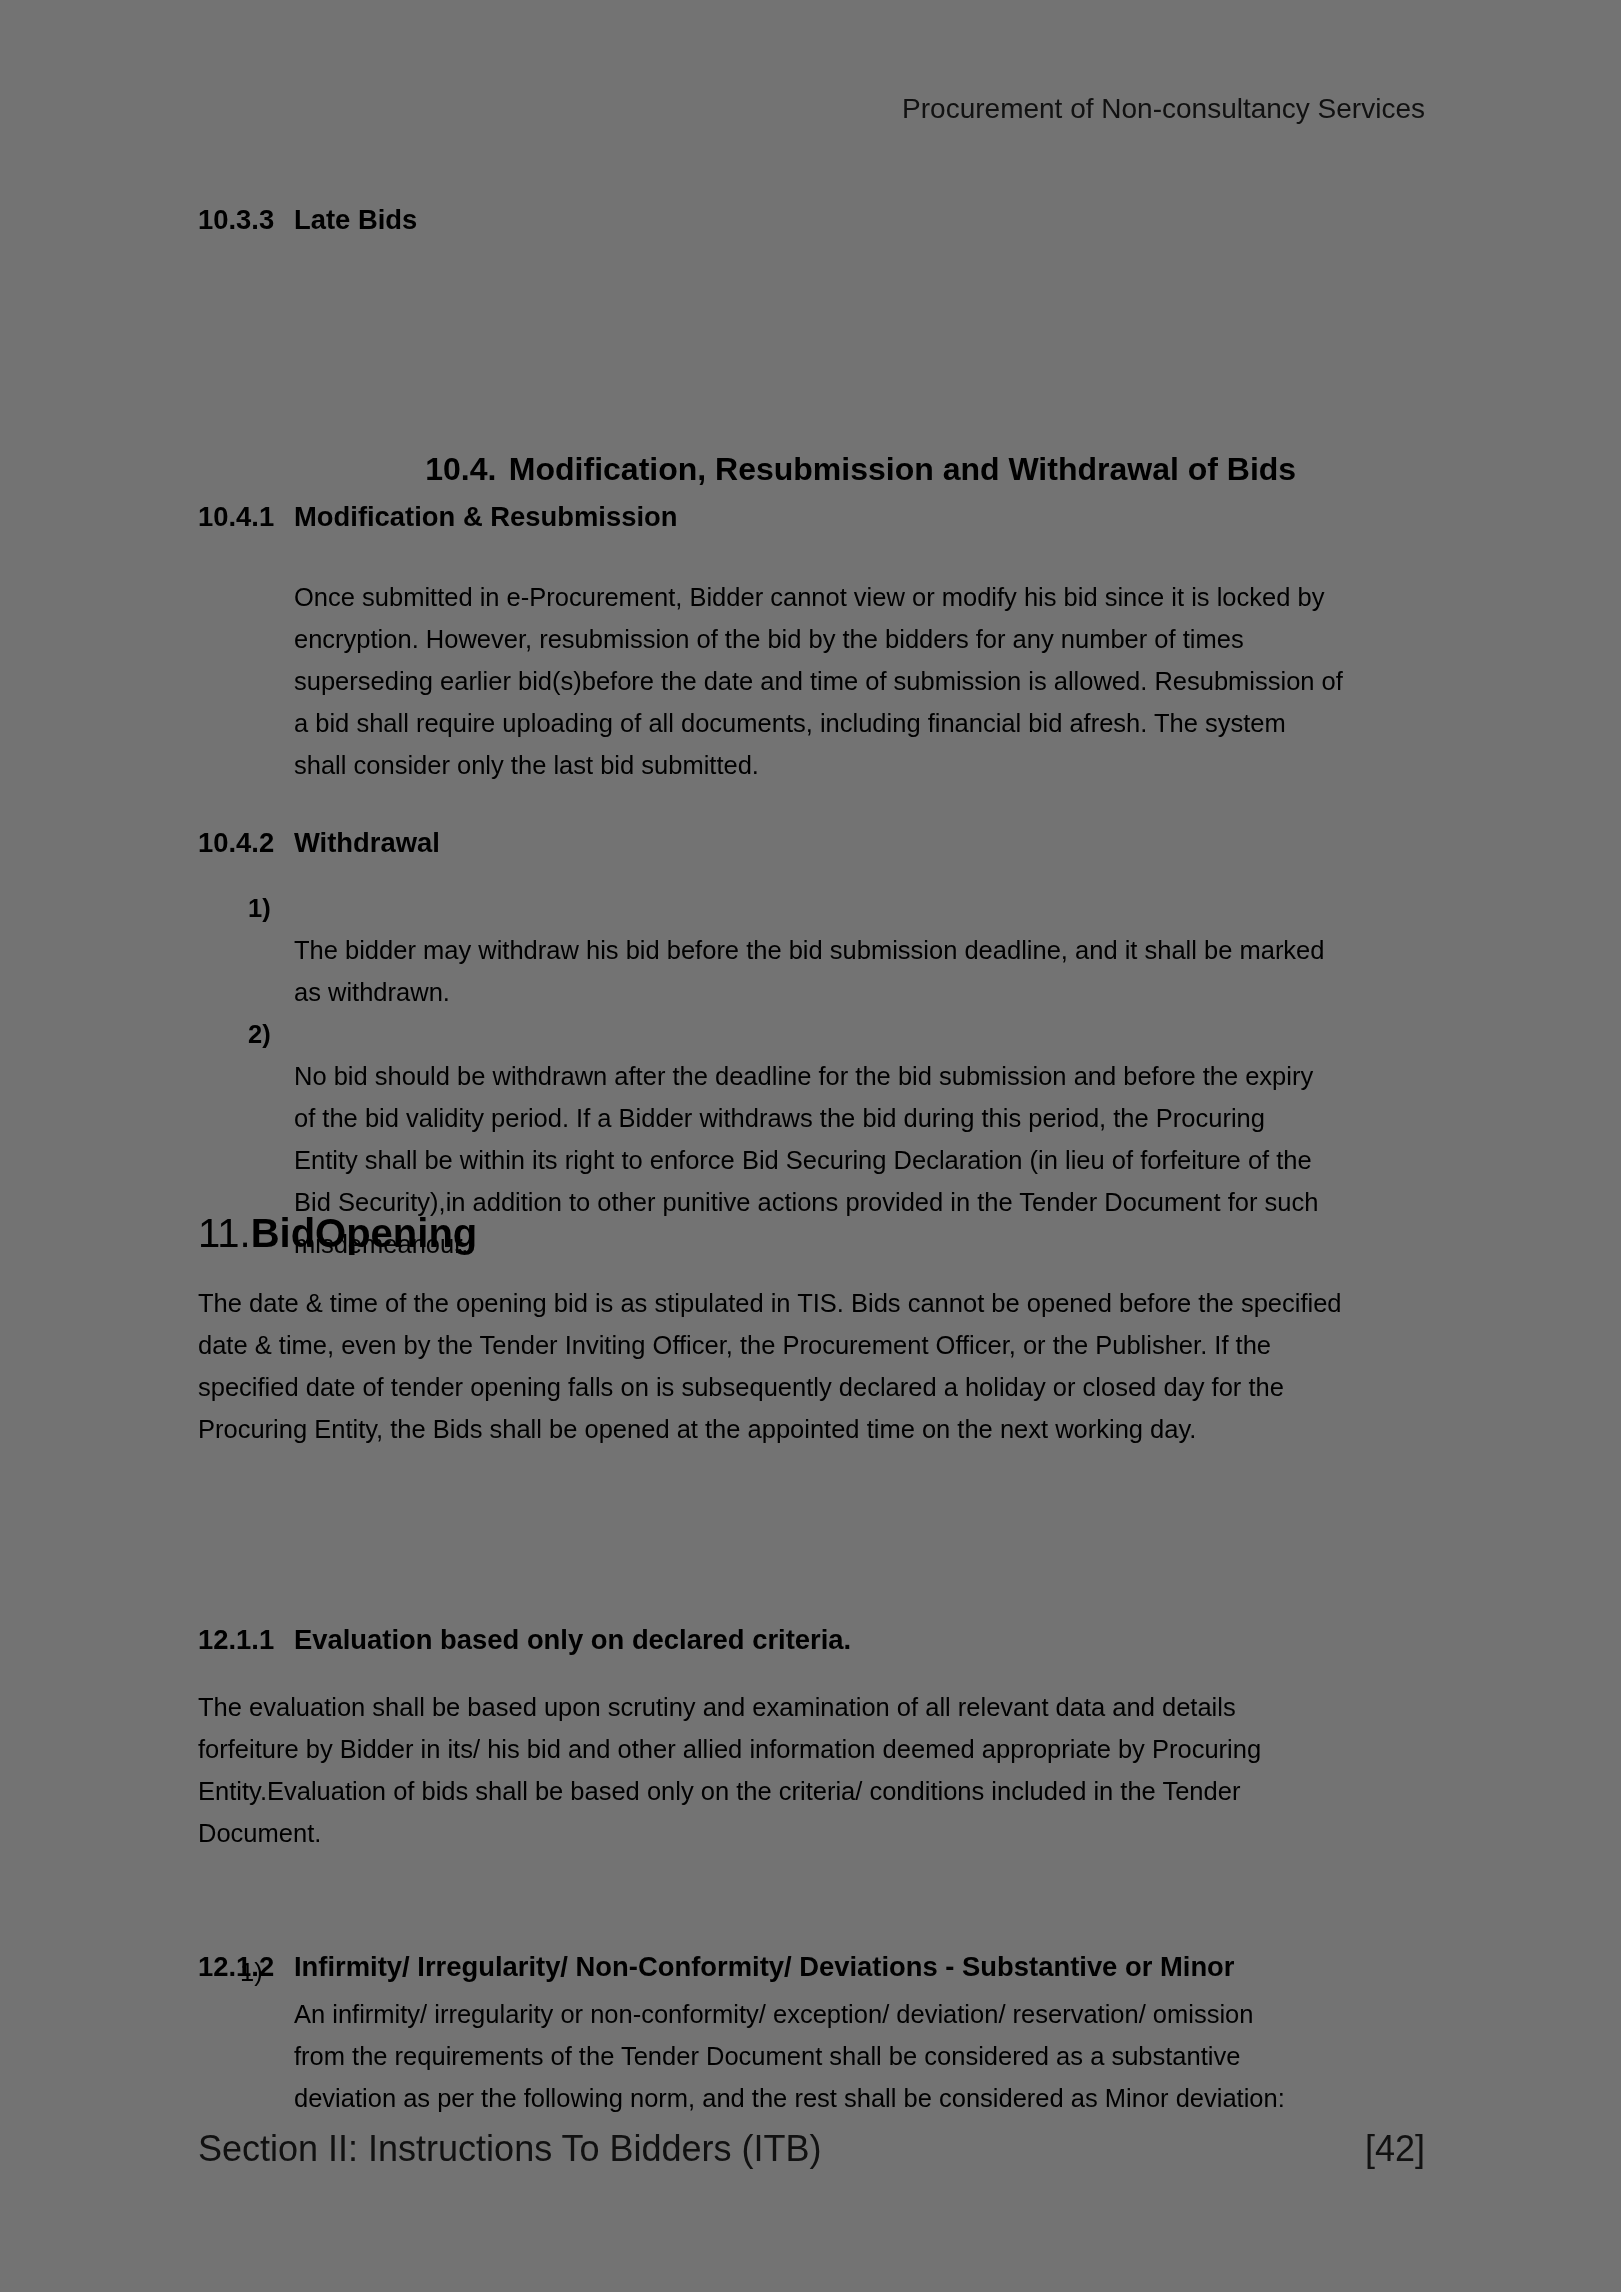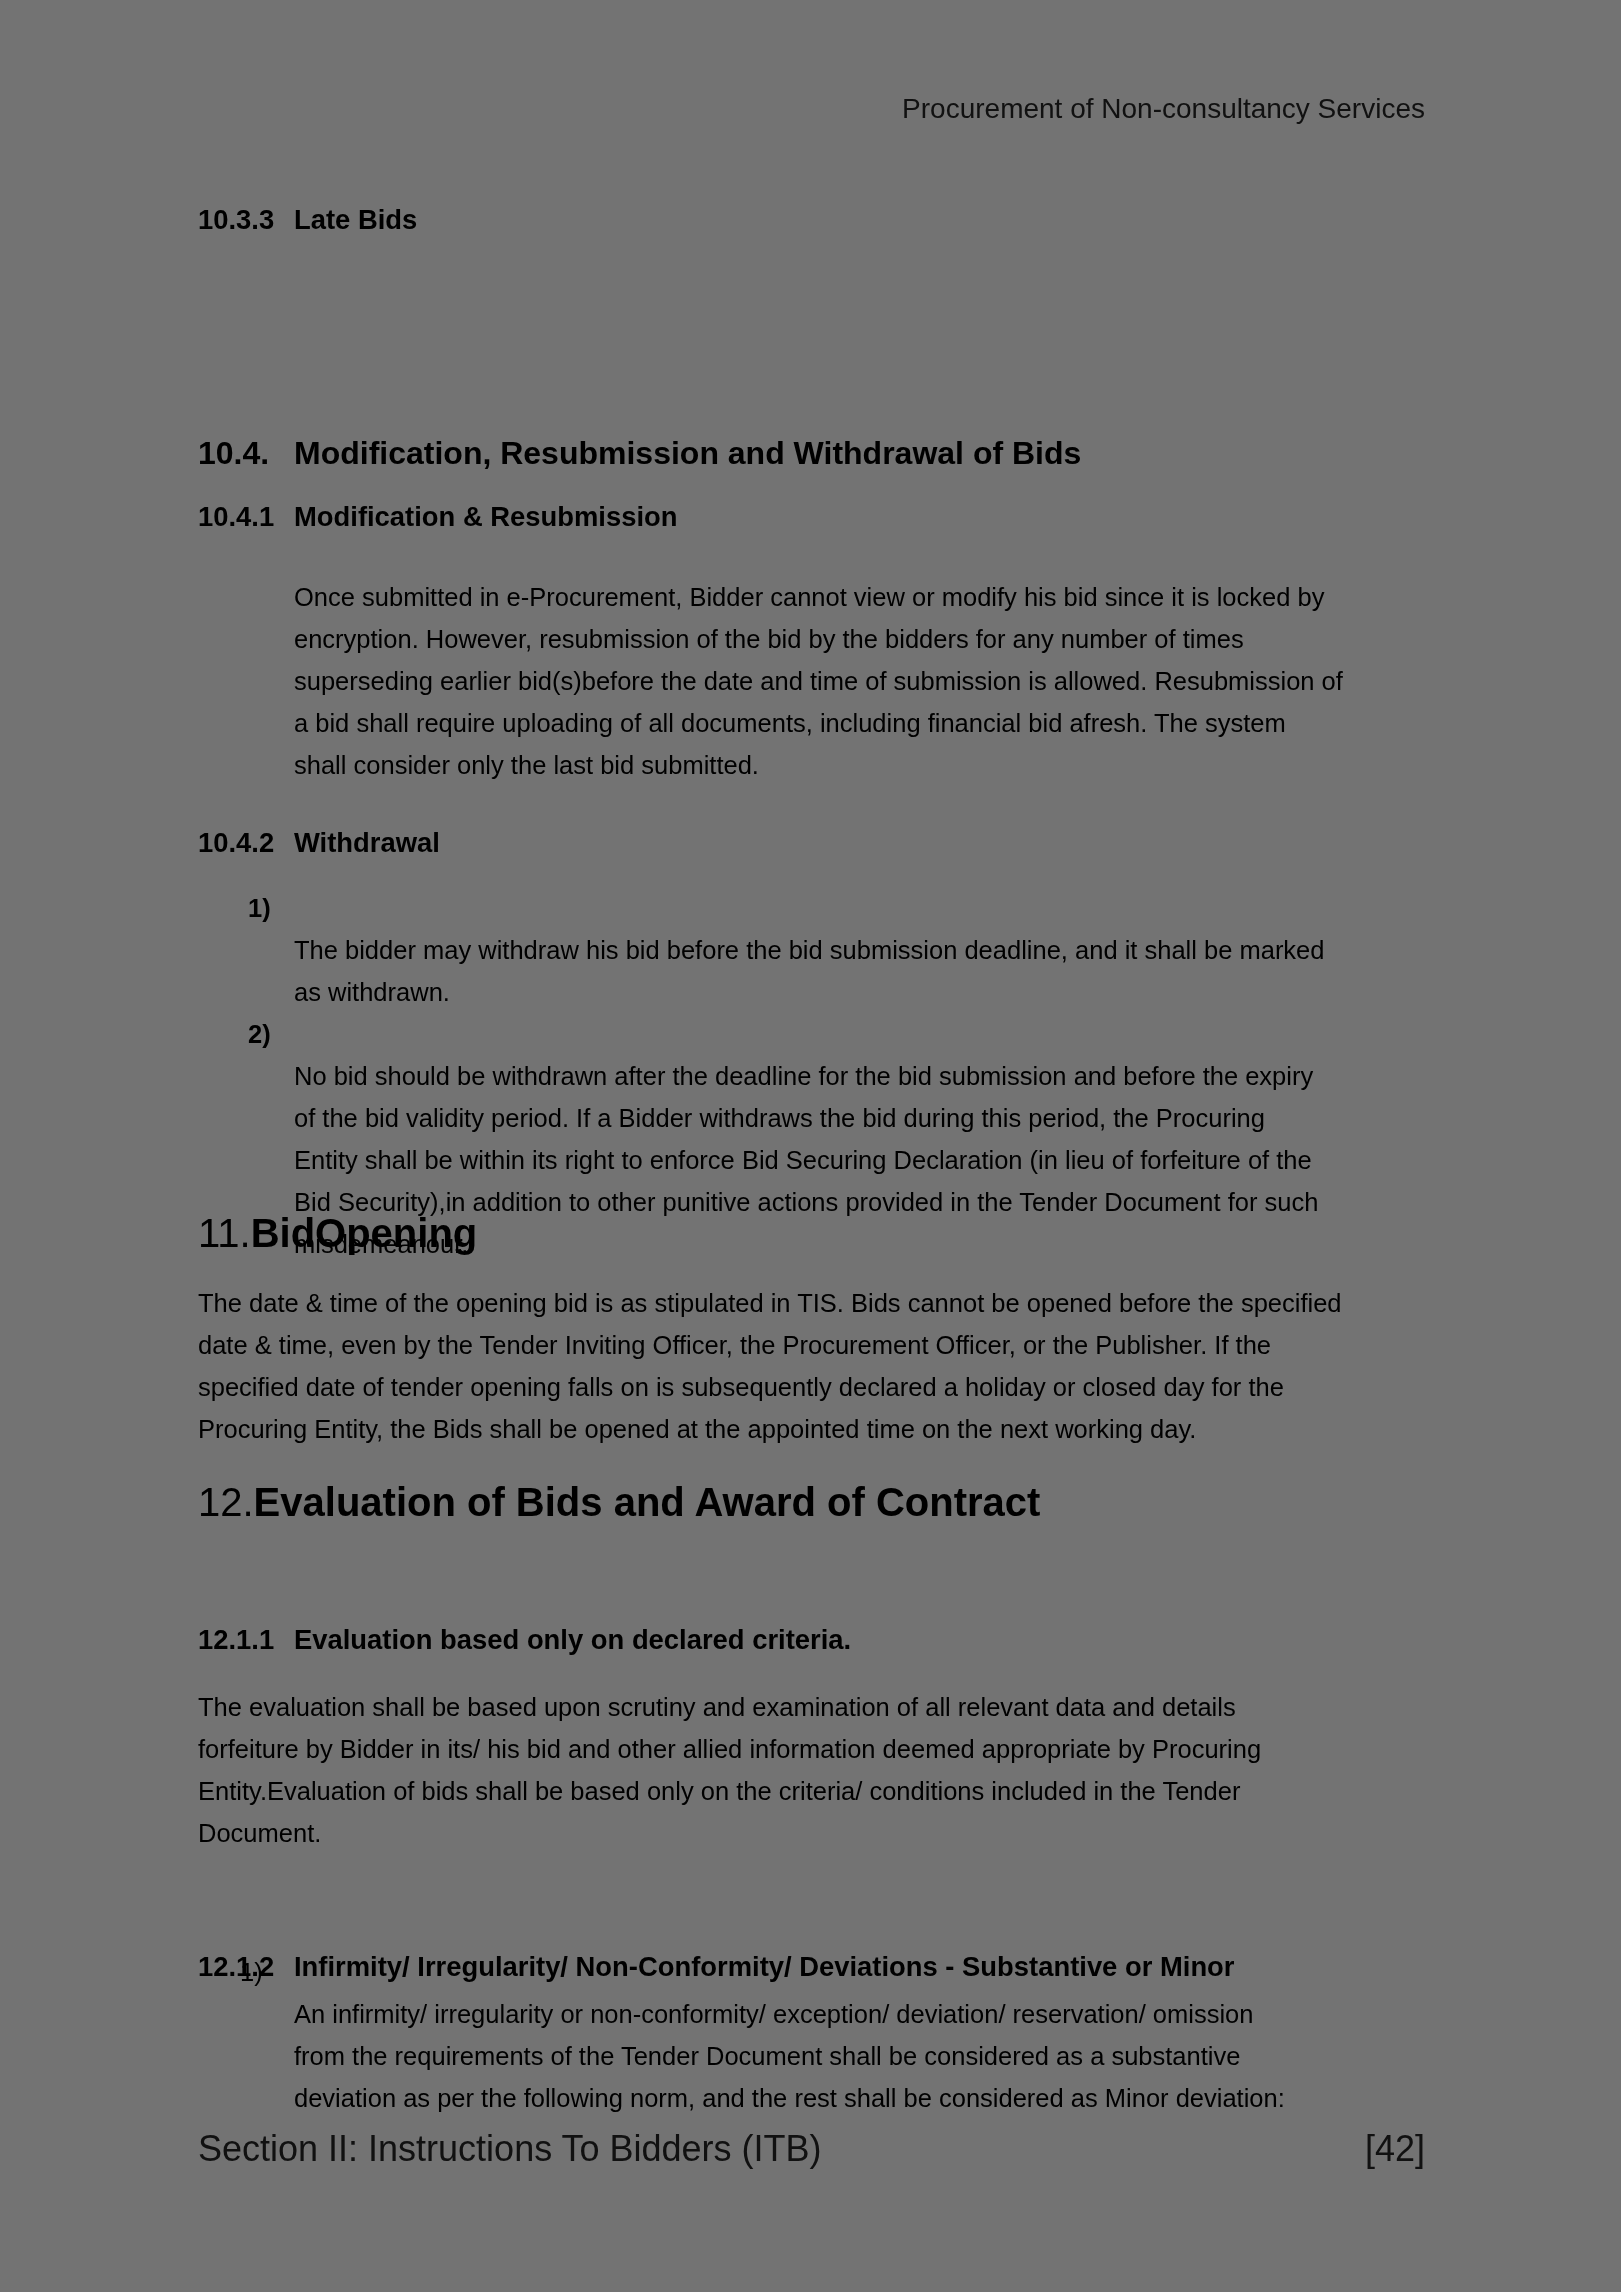--- a/index.html
+++ b/index.html
@@ -61,21 +61,21 @@
 <div class="page">
 
   <div class="abs runhead">
     <span>Procurement of Non-consultancy Services</span>
   </div>
 
   <div class="abs h3" style="top:202px;">
     <span class="num">10.3.3</span><span class="t">Late Bids</span>
   </div>
 
-  <div class="abs h2" style="top:432px;">
+  <div class="abs h2" style="top:448px;text-align:center;">
     <span class="num">10.4.</span><span class="t">Modification, Resubmission and Withdrawal of Bids</span>
   </div>
 
   <div class="abs h3" style="top:499px;">
     <span class="num">10.4.1</span><span class="t">Modification &amp; Resubmission</span>
   </div>
   <div class="abs para indented" style="top:576px;">Once submitted in e-Procurement, Bidder cannot view or modify his bid since it is locked by
 encryption. However, resubmission of the bid by the bidders for any number of times
 superseding earlier bid(s)before the date and time of submission is allowed. Resubmission of
 a bid shall require uploading of all documents, including financial bid afresh. The system
@@ -99,23 +99,20 @@
   </div>
 
   <div class="abs h1" style="top:1208px;">
     <span class="num">11.</span><span class="t">BidOpening</span>
   </div>
   <div class="abs para full" style="top:1282px;">The date &amp; time of the opening bid is as stipulated in TIS. Bids cannot be opened before the specified
 date &amp; time, even by the Tender Inviting Officer, the Procurement Officer, or the Publisher. If the
 specified date of tender opening falls on is subsequently declared a holiday or closed day for the
 Procuring Entity, the Bids shall be opened at the appointed time on the next working day.</div>
 
-  <div class="abs h1" style="top:1477px;">
-    <span class="num">12.</span><span class="t">Evaluation of Bids and Award of Contract</span>
-  </div>
 
 
   <div class="abs h3" style="top:1622px;">
     <span class="num">12.1.1</span><span class="t">Evaluation based only on declared criteria.</span>
   </div>
   <div class="abs para full" style="top:1686px;">The evaluation shall be based upon scrutiny and examination of all relevant data and details
 forfeiture by Bidder in its/ his bid and other allied information deemed appropriate by Procuring
 Entity.Evaluation of bids shall be based only on the criteria/ conditions included in the Tender
 Document.</div>
 

